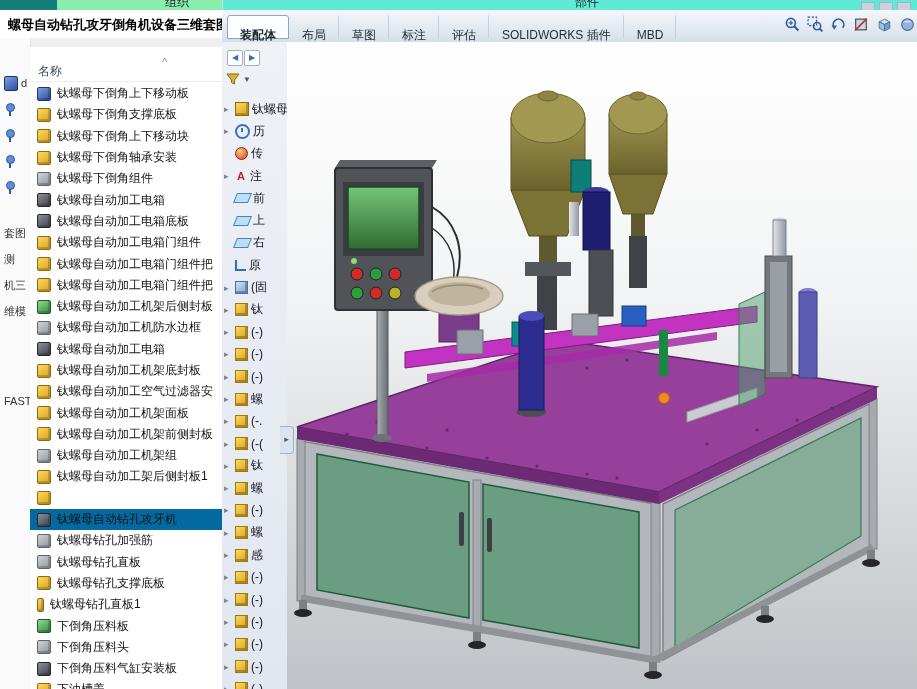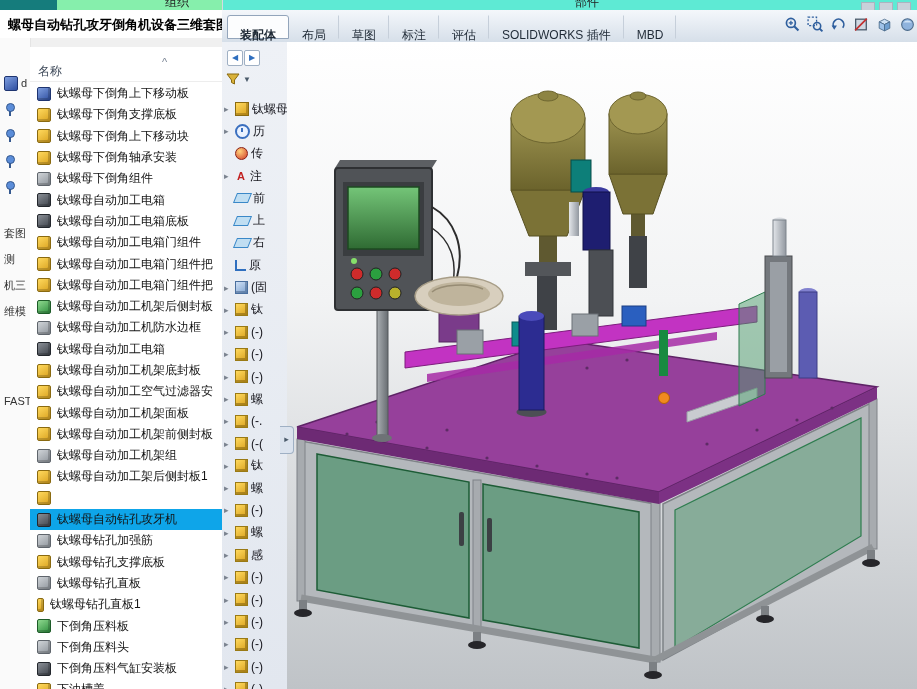--- a/index.html
+++ b/index.html
@@ -20,21 +20,21 @@
   .doc{width:12px;height:13px;background:linear-gradient(145deg,#7f9fe0,#2f4fa0);border:1px solid #1e3470;border-radius:2px;}
   .pin{position:relative;width:11px;height:13px;}
   .pin::before{content:"";position:absolute;left:2px;top:0;width:7px;height:7px;border-radius:50%;background:#5b8dd9;border:1px solid #35598f;}
   .pin::after{content:"";position:absolute;left:5px;top:8px;width:2px;height:5px;background:#35598f;}
   #file-panel{position:absolute;left:30px;top:47px;width:192px;height:651px;background:#fff;overflow:hidden;}
   #list-header{position:absolute;left:0;top:12px;width:192px;height:22px;border-bottom:1px solid #ededed;}
   #name-header{position:absolute;left:8px;top:4px;color:#3f4a5a;}
   #sort-indicator{position:absolute;left:132px;top:-3px;color:#7a8494;font-size:11px;}
   #file-list{position:absolute;left:0;top:36px;width:192px;}
   .file-row{display:flex;align-items:center;height:21.3px;padding-left:7px;gap:6px;white-space:nowrap;overflow:hidden;cursor:default;}
-  .file-row.selected{background:#0ea5e9;}
+  .file-row.selected{background:#0369a1;}
   .f-icon{flex:0 0 auto;width:12px;height:12px;border-radius:2px;box-shadow:inset -2px -2px 0 rgba(0,0,0,.18);}
   .f-gold{background:linear-gradient(145deg,#ffd95e,#d9a21f);border:1px solid #8a6a10;}
   .f-blue{background:linear-gradient(145deg,#7f9fe0,#2f4fa0);border:1px solid #1e3470;}
   .f-dark{background:linear-gradient(145deg,#8a8f96,#3f444c);border:1px solid #23272d;}
   .f-green{background:linear-gradient(145deg,#8fd98f,#2f8f3f);border:1px solid #1d5c28;}
   .f-gray{background:linear-gradient(145deg,#d0d4d8,#8f959c);border:1px solid #5f656c;}
   .f-slim{width:5px;background:linear-gradient(145deg,#ffd95e,#d9a21f);border:1px solid #8a6a10;}
   .fname{font-size:12px;color:#141414;}
   
   #sw-topstrip{position:absolute;left:222px;top:0;width:695px;height:10px;background:#5eead4;overflow:hidden;border-left:1px solid #d5dbe2;}
@@ -210,26 +210,26 @@
       </div>
       <div class="file-row selected">
         <span class="f-icon f-dark"></span>
         <span class="fname">钛螺母自动钻孔攻牙机</span>
       </div>
       <div class="file-row">
         <span class="f-icon f-gray"></span>
         <span class="fname">钛螺母钻孔加强筋</span>
       </div>
       <div class="file-row">
-        <span class="f-icon f-gold"></span>
-        <span class="fname">钛螺母钻孔支撑底板</span>
-      </div>
-      <div class="file-row">
         <span class="f-icon f-gray"></span>
         <span class="fname">钛螺母钻孔直板</span>
+      </div>
+      <div class="file-row">
+        <span class="f-icon f-gold"></span>
+        <span class="fname">钛螺母钻孔支撑底板</span>
       </div>
       <div class="file-row">
         <span class="f-icon f-slim"></span>
         <span class="fname">钛螺母钻孔直板1</span>
       </div>
       <div class="file-row">
         <span class="f-icon f-green"></span>
         <span class="fname">下倒角压料板</span>
       </div>
       <div class="file-row">

